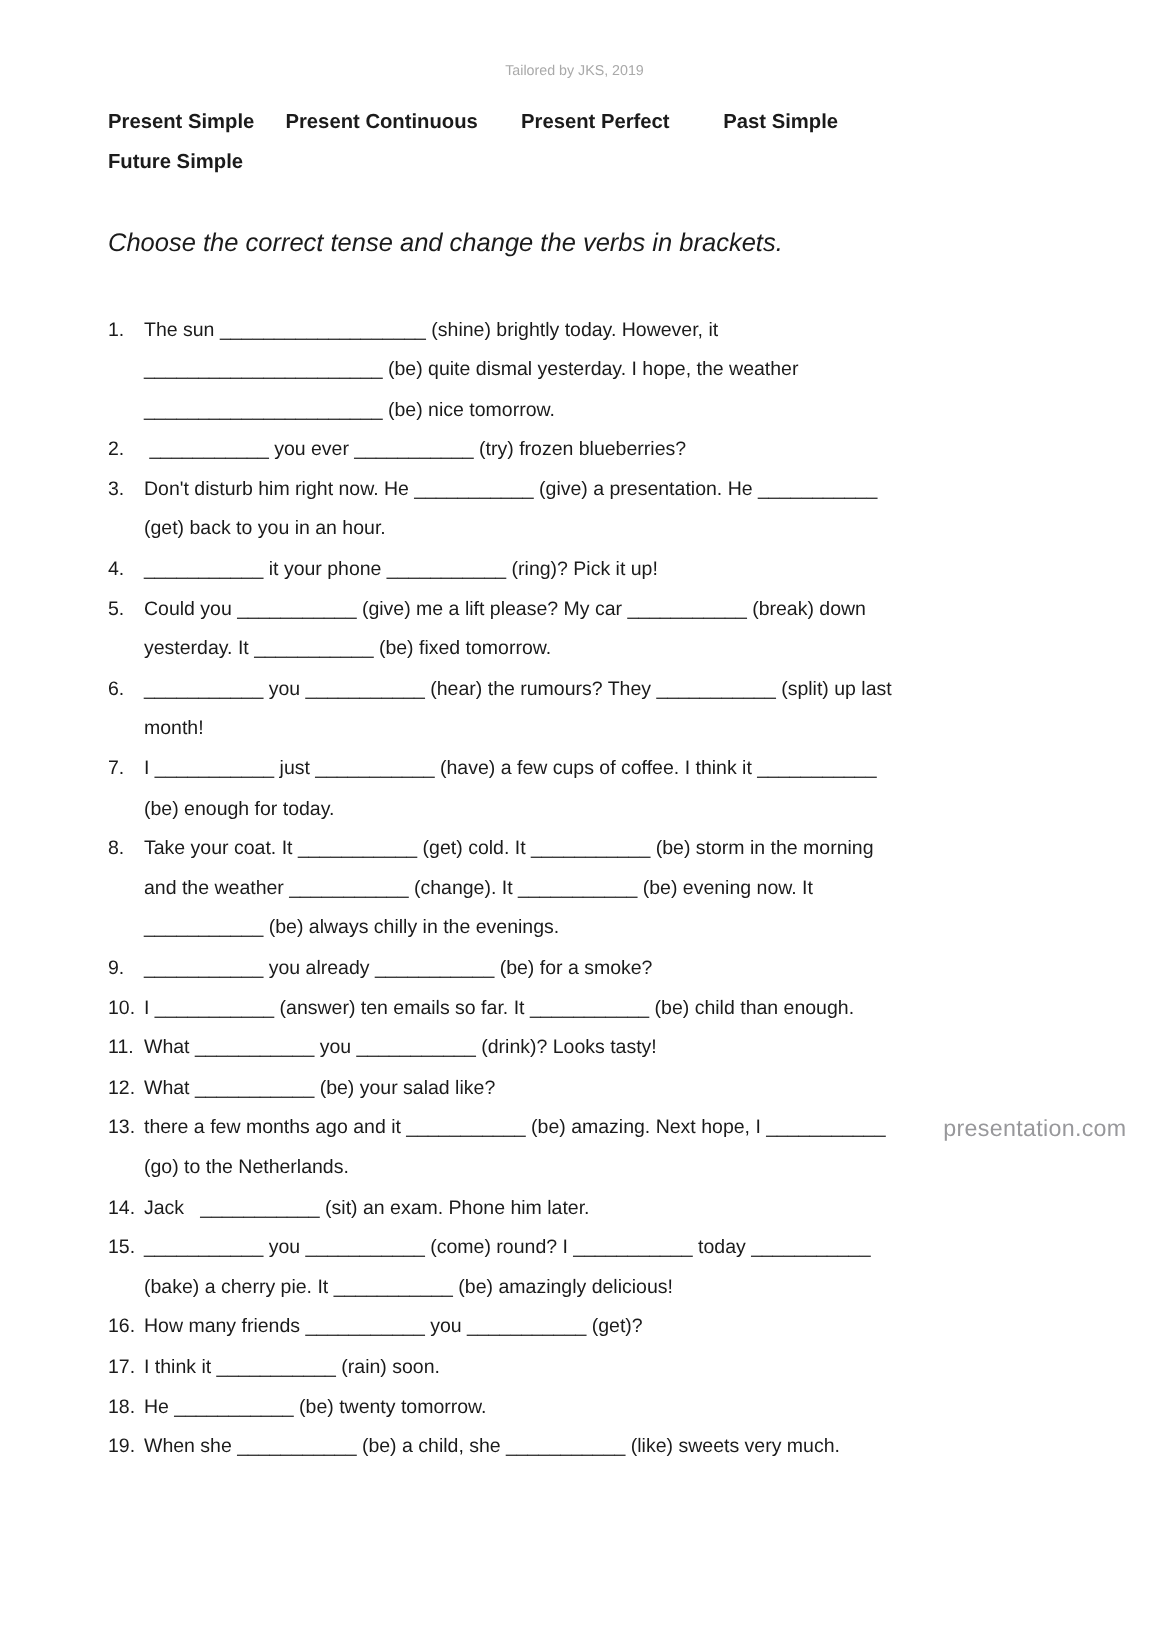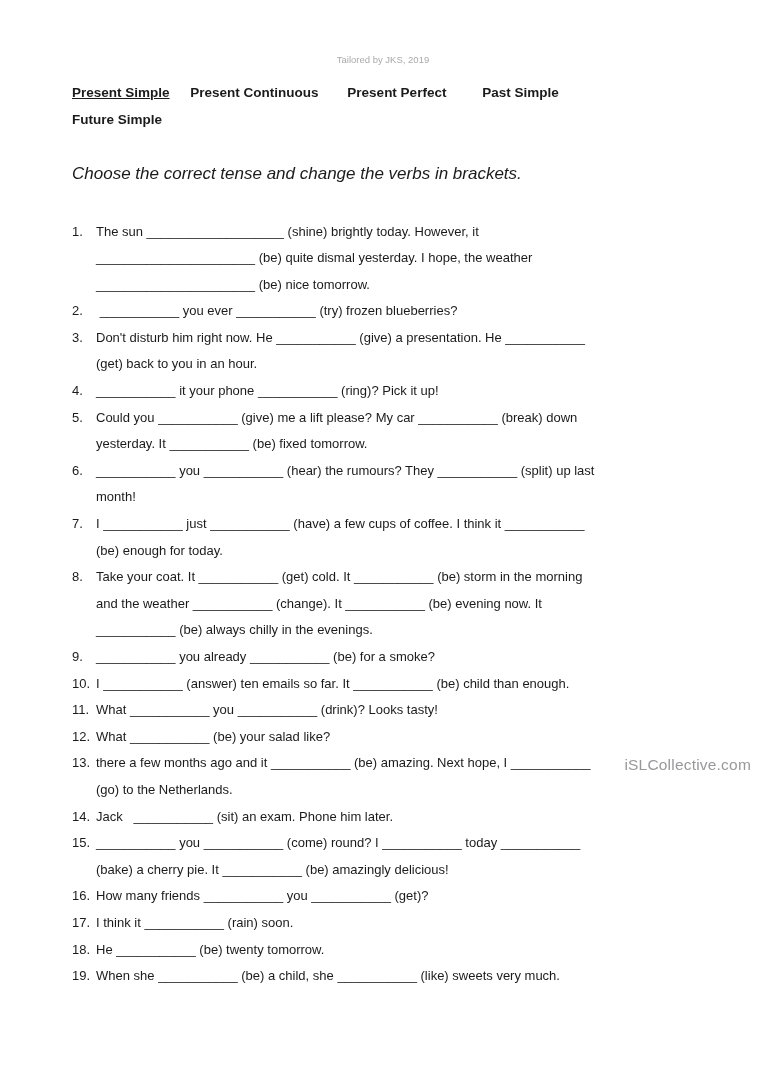--- a/index.html
+++ b/index.html
@@ -6,32 +6,32 @@
   html, body { margin: 0; padding: 0; }
   body {
     width: 766px;
     height: 1084px;
     background: #ffffff;
     font-family: "Liberation Sans", sans-serif;
     color: #1b1b1b;
     position: relative;
     overflow: hidden;
   }
-  .page { width: 766px; height: 784px; position: relative; margin-top: 12px; }
+  .page { width: 766px; height: 784px; position: relative; }
   .top-watermark {
     position: absolute;
     top: 42px; left: 0; right: 0;
     text-align: center;
     font-size: 9.5px;
     color: #a9a9a9;
   }
   .content { padding: 68px 64px 0 72px; }
   .tense-header { font-weight: bold; font-size: 13.5px; line-height: 26.5px; }
   .tense { display: inline-block; white-space: pre; }
-  .gap-a { margin-right: 17px; text-decoration: underline; }
+  .gap-a { margin-right: 17px; }
   .gap-b { margin-right: 25px; }
   .gap-c { margin-right: 32px; }
   .instruction { margin-top: 28px; font-size: 17px; line-height: 26.5px; font-style: italic; }
   .exercise { margin-top: 31px; font-size: 13px; }
   .item { display: flex; }
   .num { flex: 0 0 24px; width: 24px; line-height: 26.6px; }
   .txt { flex: 1; min-width: 0; }
   .line { line-height: 26.6px; white-space: pre-wrap; }
   .footer-watermark {
     position: absolute;
@@ -186,15 +186,15 @@
         <div class="item">
           <div class="num">19.</div>
           <div class="txt">
             <div class="line">When she ___________ (be) a child, she ___________ (like) sweets very much.</div>
           </div>
         </div>
       </div>
 
   </div>
 
-  <div class="footer-watermark">iSLCollective.com</div>
+  <div class="footer-watermark">presentation.com</div>
 
 </div>
 
 </body></html>

